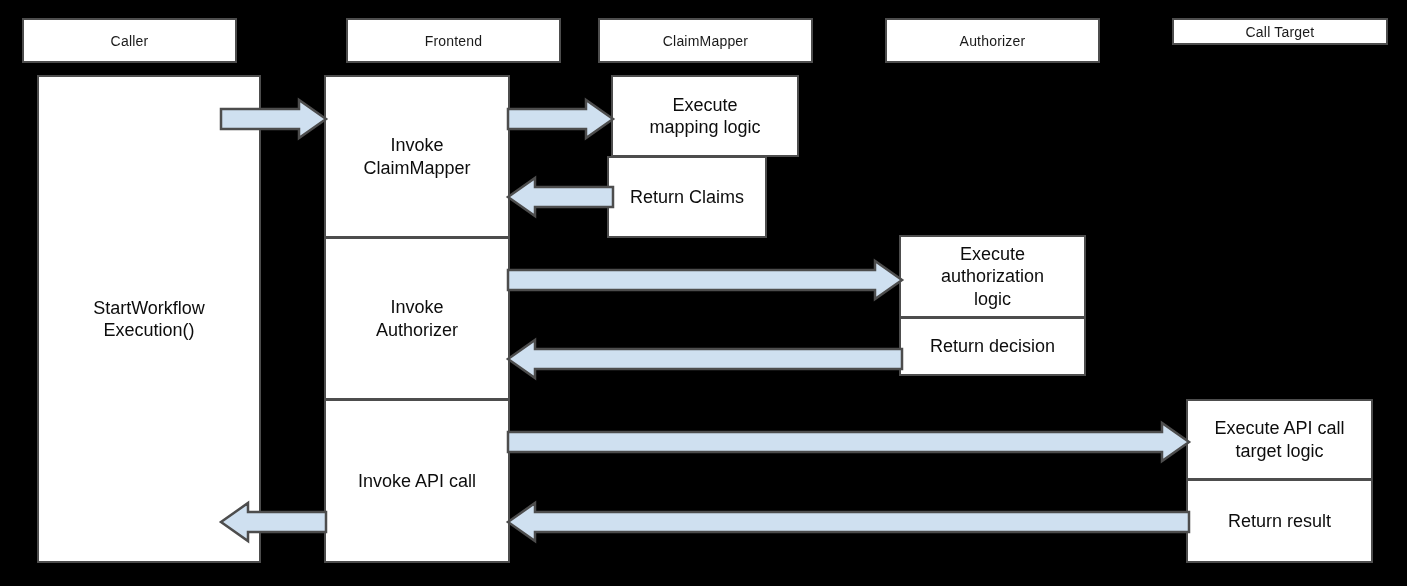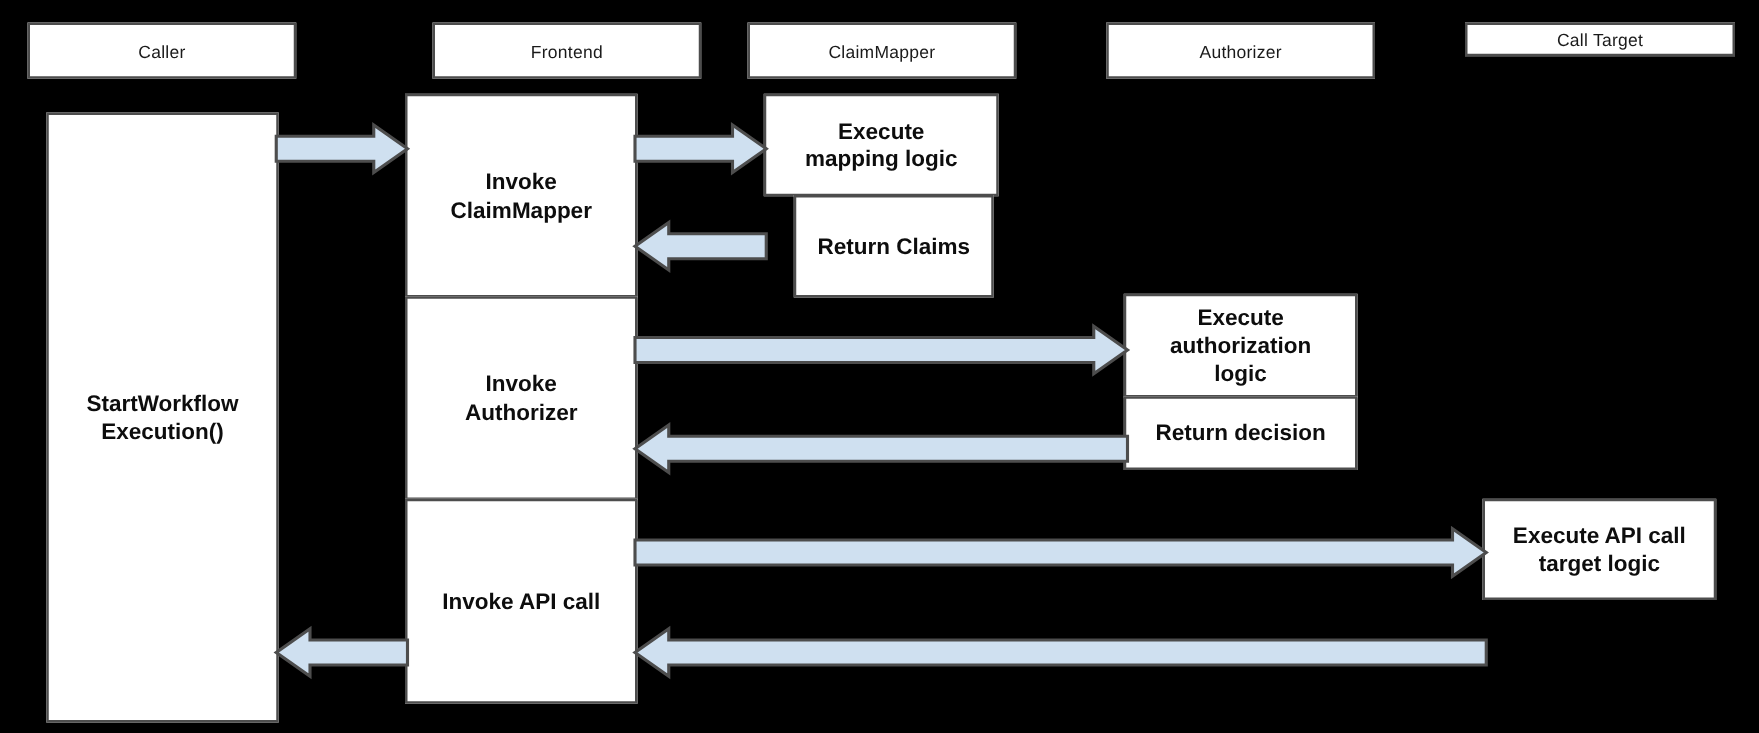--- a/index.html
+++ b/index.html
@@ -32,21 +32,21 @@
     position: absolute;
     background: #ffffff;
     border: 2px solid #4d4d4d;
     box-sizing: border-box;
     display: flex;
     align-items: center;
     justify-content: center;
     text-align: center;
     color: #0d0d0d;
     font-size: 18px;
-    font-weight: bold;
+    font-weight: normal;
     line-height: 1.25;
     padding: 2px 6px;
   }
   .arrow {
     position: absolute;
   }
   .arrow svg {
     display: block;
     width: 100%;
     height: 100%;
@@ -67,50 +67,53 @@
   <div class="lane-header" style="left:598px; top:18px; width:215px; height:45px;">
     <span>ClaimMapper</span>
   </div>
   <div class="lane-header" style="left:885px; top:18px; width:215px; height:45px;">
     <span>Authorizer</span>
   </div>
   <div class="lane-header" style="left:1172px; top:18px; width:216px; height:27px;">
     <span>Call Target</span>
   </div>
 
-  <div class="activation" style="left:37px; top:90px; width:186px; height:488px;align-items:center;">
+  <div class="activation" style="left:37px; top:75px; width:224px; height:488px;align-items:center;">
     <span>StartWorkflow<br>Execution()</span>
   </div>
 
   <div class="activation" style="left:324px; top:75px; width:186px; height:163px;">
     <span>Invoke<br>ClaimMapper</span>
   </div>
   <div class="activation" style="left:324px; top:237px; width:186px; height:163px;">
     <span>Invoke<br>Authorizer</span>
   </div>
   <div class="activation" style="left:324px; top:399px; width:186px; height:164px;">
     <span>Invoke API call</span>
   </div>
 
   <div class="activation" style="left:611px; top:75px; width:188px; height:82px;">
     <span>Execute<br>mapping logic</span>
   </div>
-  <div class="activation" style="left:635px; top:156px; width:160px; height:82px;">
+  <div class="activation" style="left:607px; top:156px; width:160px; height:82px;">
     <span>Return Claims</span>
   </div>
 
   <div class="activation" style="left:899px; top:235px; width:187px; height:83px;">
     <span>Execute<br>authorization<br>logic</span>
   </div>
   <div class="activation" style="left:899px; top:317px; width:187px; height:59px;">
     <span>Return decision</span>
   </div>
 
   <div class="activation" style="left:1186px; top:399px; width:187px; height:81px;align-items:center;">
     <span>Execute API call<br>target logic</span>
+  </div>
+  <div class="activation" style="left:1186px; top:479px; width:187px; height:84px;">
+    <span>Return result</span>
   </div>
 
   <div class="arrow" style="left:221px; top:100px; width:105px; height:38px;">
     <svg viewBox="0 0 105 38" preserveAspectRatio="none">
       <polygon points="0,9 78,9 78,0 105,19 78,38 78,29 0,29" fill="#cfe0f0" stroke="#4d4d4d" stroke-width="2.5" stroke-linejoin="miter"></polygon>
     </svg>
   </div>
 
   <div class="arrow" style="left:508px; top:100px; width:105px; height:38px;">
     <svg viewBox="0 0 105 38" preserveAspectRatio="none">

